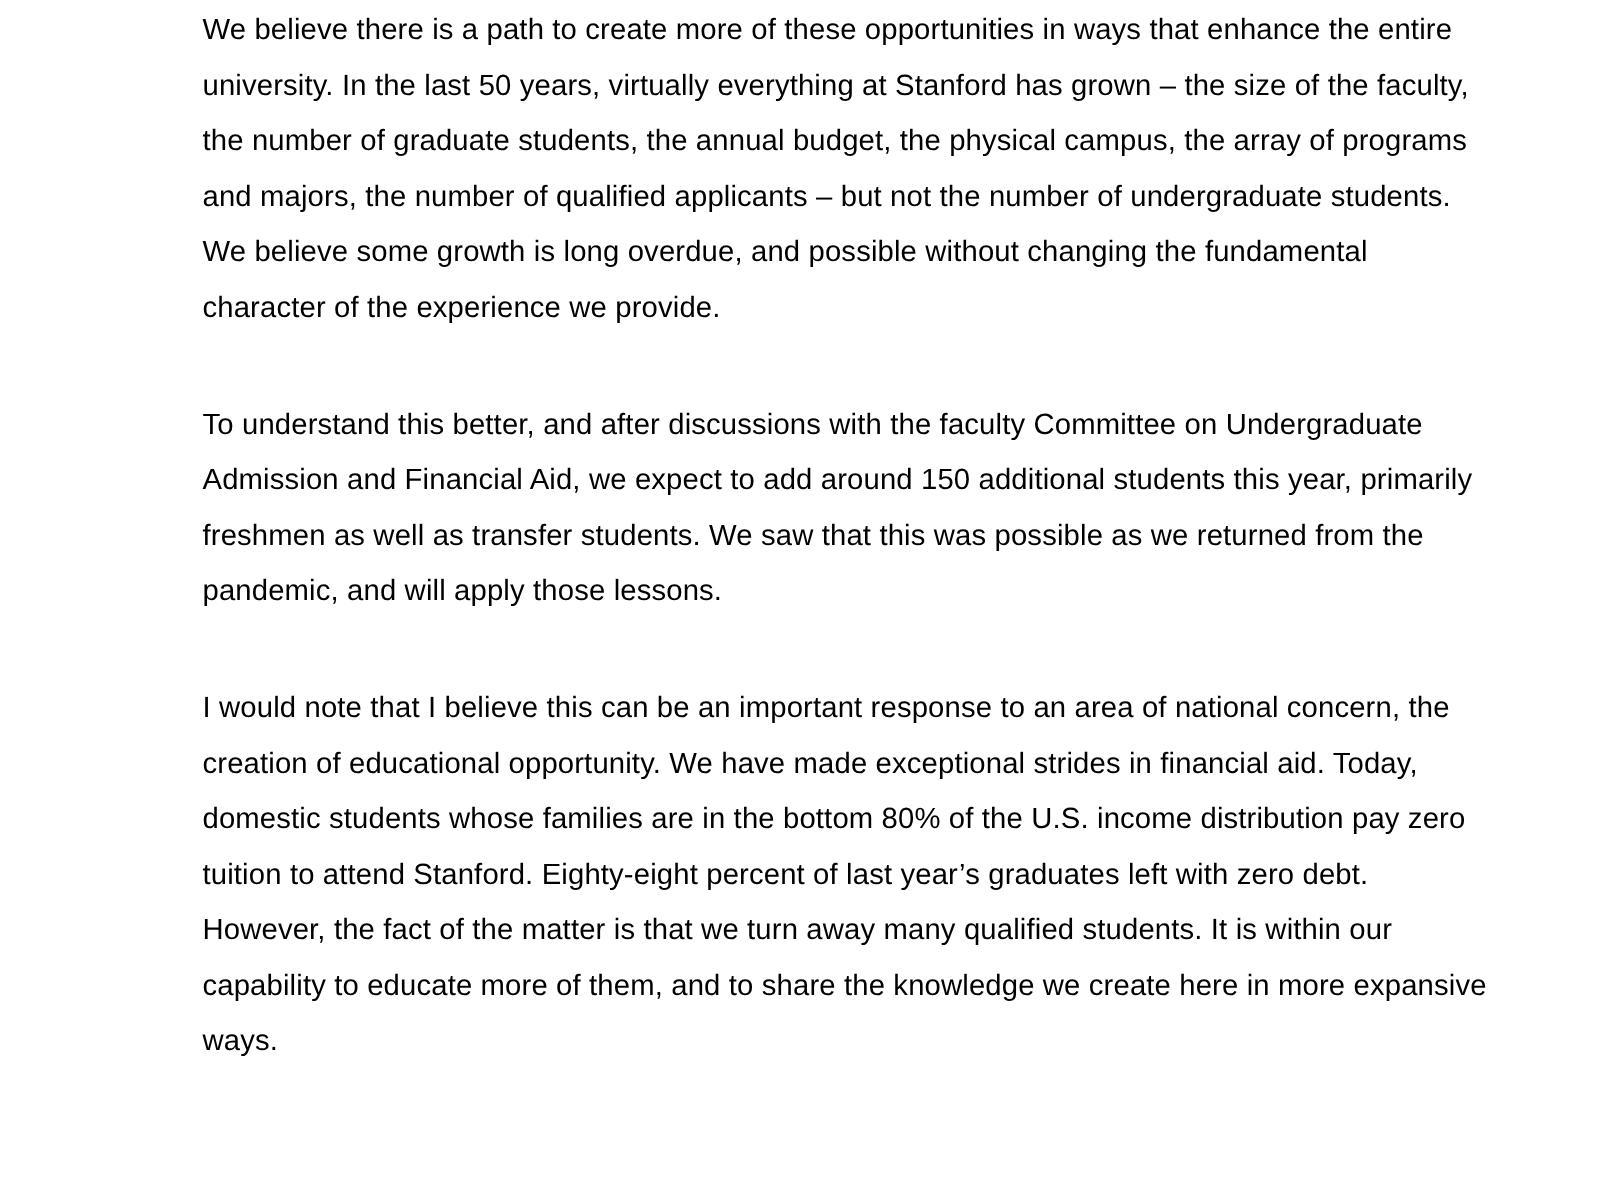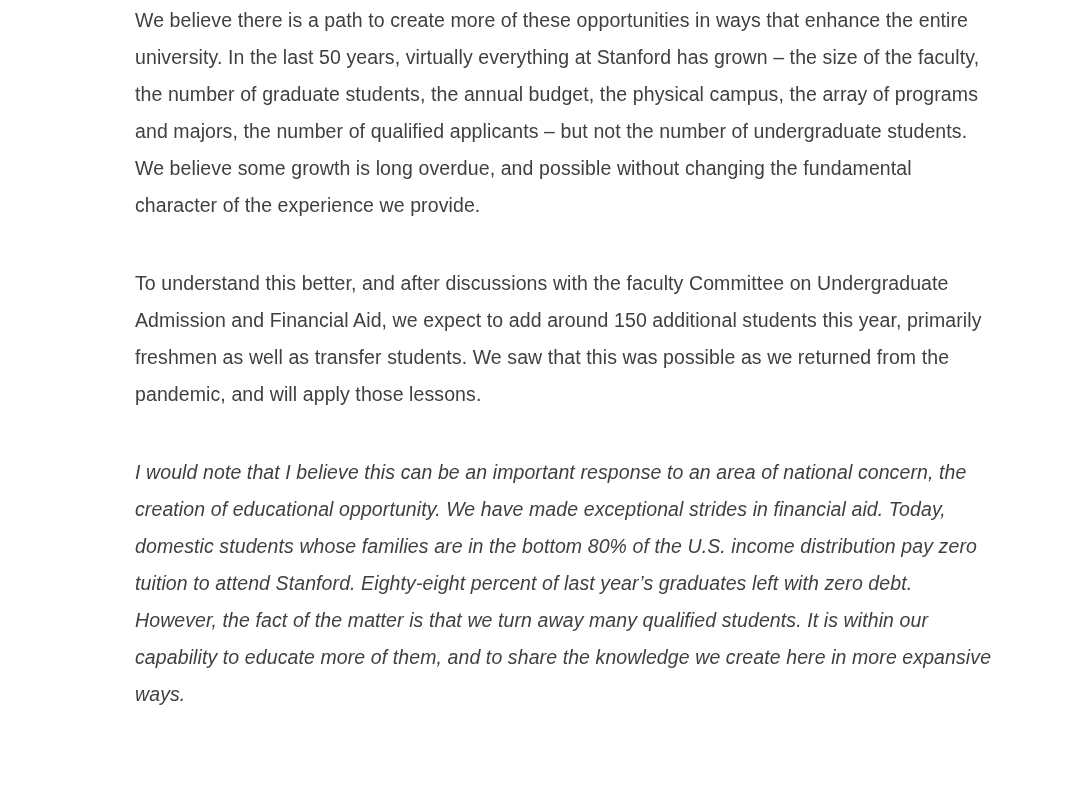--- a/index.html
+++ b/index.html
@@ -20,29 +20,28 @@
   }
   .content {
     position: absolute;
     left: 135px;
     top: 2px;
     width: 858px;
   }
   .paragraph {
     font-size: 19.5px;
     line-height: 37px;
-    color: #404040;
+    color: #000000;
     font-weight: 400;
     letter-spacing: 0.1px;
     margin-bottom: 41px;
     text-align: left;
   }
   .paragraph:last-child {
     margin-bottom: 0;
-    font-style: italic;
   }
 </style>
 </head>
 <body>
 
 <div class="page">
   <div class="content">
     <p class="paragraph">We believe there is a path to create more of these opportunities in ways that enhance the entire university. In the last 50 years, virtually everything at Stanford has grown – the size of the faculty, the number of graduate students, the annual budget, the physical campus, the array of programs and majors, the number of qualified applicants – but not the number of undergraduate students. We believe some growth is long overdue, and possible without changing the fundamental character of the experience we provide.</p>
     <p class="paragraph">To understand this better, and after discussions with the faculty Committee on Undergraduate Admission and Financial Aid, we expect to add around 150 additional students this year, primarily freshmen as well as transfer students. We saw that this was possible as we returned from the pandemic, and will apply those lessons.</p>
     <p class="paragraph">I would note that I believe this can be an important response to an area of national concern, the creation of educational opportunity. We have made exceptional strides in financial aid. Today, domestic students whose families are in the bottom 80% of the U.S. income distribution pay zero tuition to attend Stanford. Eighty-eight percent of last year’s graduates left with zero debt. However, the fact of the matter is that we turn away many qualified students. It is within our capability to educate more of them, and to share the knowledge we create here in more expansive ways.</p>

